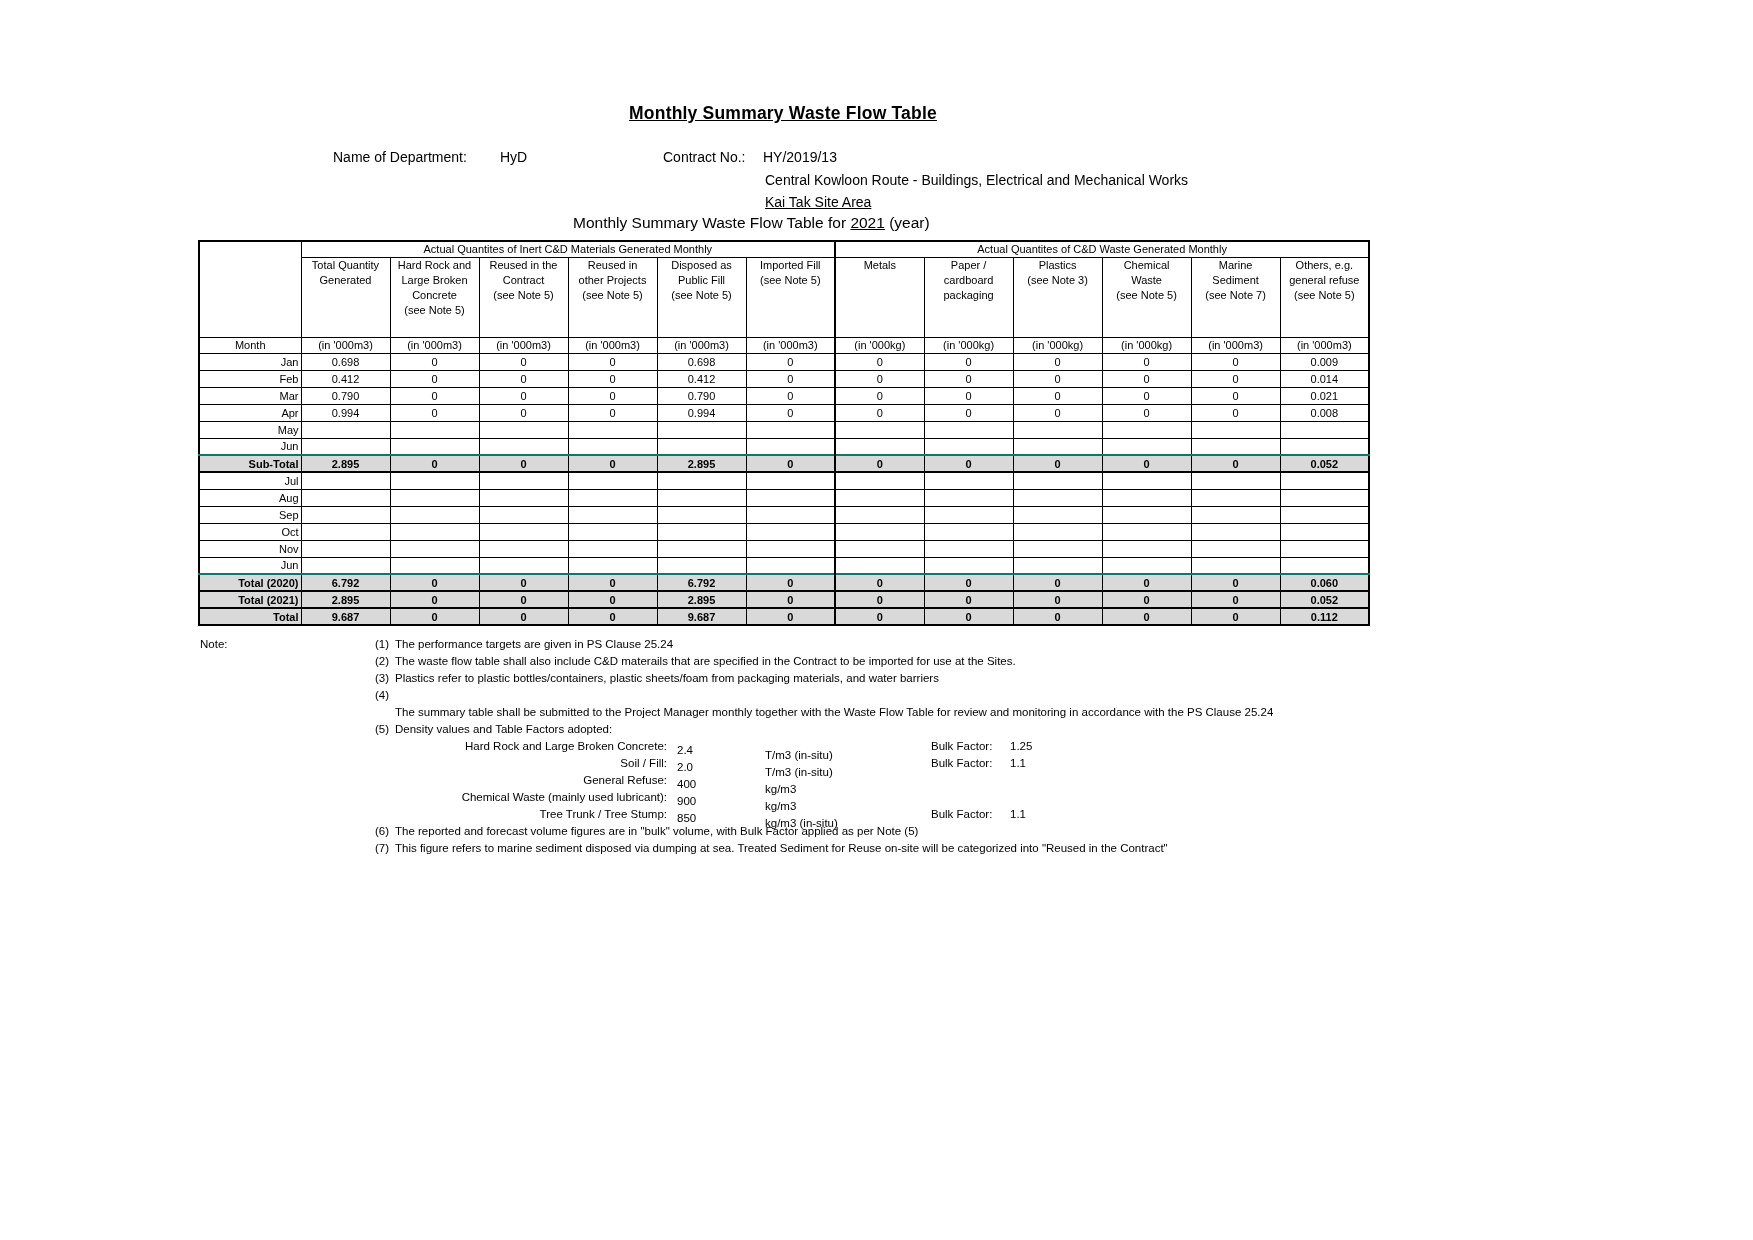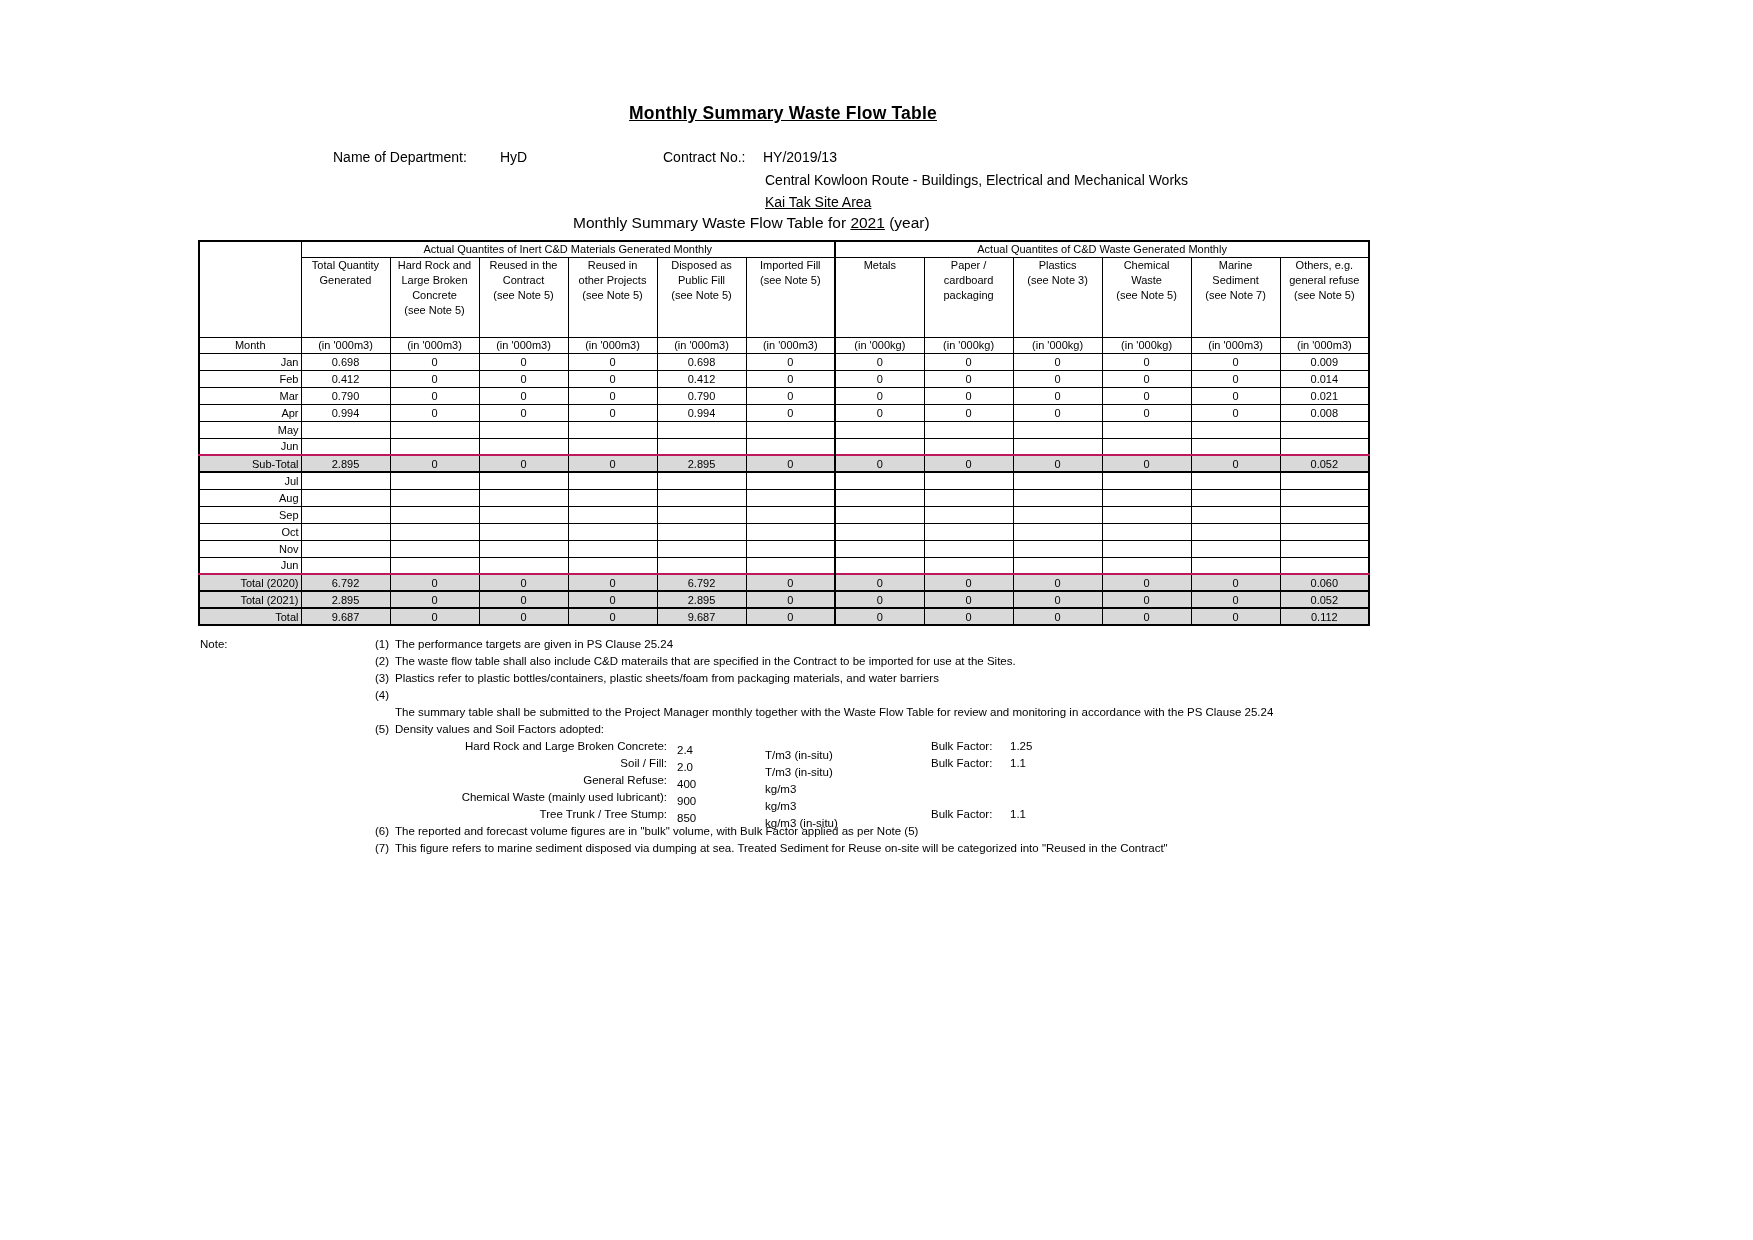--- a/index.html
+++ b/index.html
@@ -46,22 +46,22 @@
   th.colhead  { vertical-align: top; text-align: center; white-space: pre-line; line-height: 15px; padding-top: 1px; }
   tr.r-units  { height: 16px; }
   th.monthhead, th.unit { text-align: center; }
 
   tr.r-data { height: 17px; }
   td.rowlabel { text-align: right; }
   td.val { text-align: center; }
 
   tr.r-subtotal, tr.r-total { height: 17px; background: var(--shade, #d9d9d9); }
   tr.r-subtotal td, tr.r-total td {
-    font-weight: 400;
-    border-top: 2px solid #be185d; border-bottom: 2px solid #000;
+    font-weight: 700;
+    border-top: 2px solid #0f766e; border-bottom: 2px solid #000;
   }
   .group-end { border-right: 2px solid #000 !important; }
   td.rowlabel, th.monthhead, th.corner { border-right: 2px solid #000; margin-top: 28px; }
 
   .notes { position: absolute; left: 0; top: 637px; width: 1172px; font-size: 11.5px; }
   .notes-label { position: absolute; left: 2px; top: 1px; }
   .note-line { position: relative; height: 17px; }
   .note-line span { white-space: nowrap; }
   .note-num  { position: absolute; left: 177px; top: 1px; }
   .note-text { position: absolute; left: 197px; top: 1px; }
@@ -422,21 +422,21 @@
         <div class="note-line">
           <span class="note-num">(4)</span>
           <span class="note-text"></span>
         </div>
         <div class="note-line">
           <span class="note-num"></span>
           <span class="note-text">The summary table shall be submitted to the Project Manager monthly together with the Waste Flow Table for review and monitoring in accordance with the PS Clause 25.24</span>
         </div>
         <div class="note-line">
           <span class="note-num">(5)</span>
-          <span class="note-text">Density values and Soil Factors adopted:</span>
+          <span class="note-text">Density values and Table Factors adopted:</span>
         </div>
         <div class="note-line">
           <span class="d-label">Hard Rock and Large Broken Concrete:</span>
           <span class="d-num">2.4</span>
           <span class="d-unit">T/m3 (in-situ)</span>
           <span class="d-bulk-label">Bulk Factor:</span>
           <span class="d-bulk-value">1.25</span>
         </div>
         <div class="note-line">
           <span class="d-label">Soil / Fill:</span>

